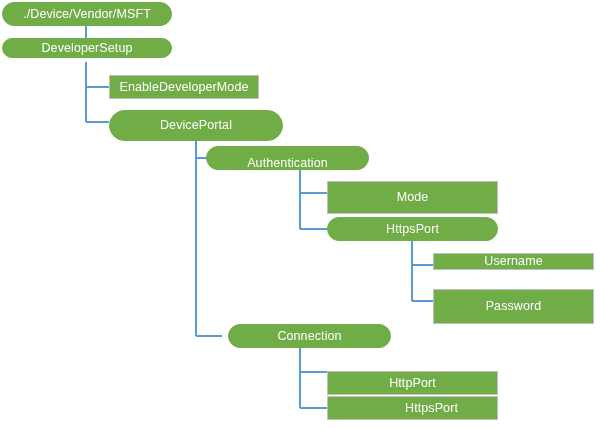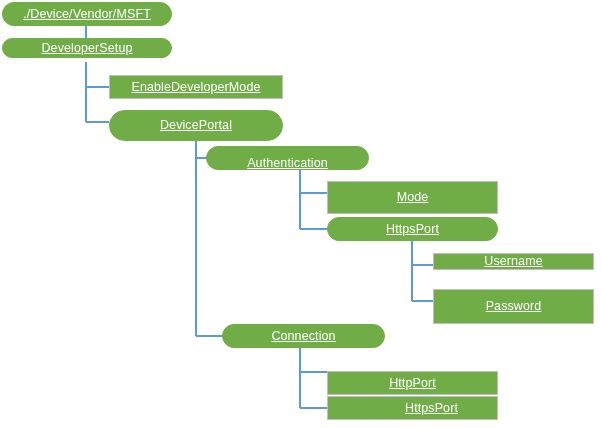--- a/index.html
+++ b/index.html
@@ -42,21 +42,20 @@
     border-radius: 999px;
     border: 1px solid #70AD47;
   }
   .node.rect {
     border-radius: 0;
     border: 1px solid #BFBFBF;
   }
   .node-label {
     display: block;
     pointer-events: none;
-    text-decoration: underline;
   }
 </style>
 </head>
 <body>
 
 <div id="diagram">
 
   <svg id="connector-layer" viewBox="0 0 601 428" width="601" height="428" xmlns="http://www.w3.org/2000/svg">
       <g>
         <line x1="86" y1="26" x2="86" y2="38" stroke="#5B9BD5" stroke-width="1.6" shape-rendering="crispEdges"></line>
@@ -103,42 +102,42 @@
       </g>
     </svg>
 
   <div id="node-layer">
       <div class="node pill" style="left: 2px; top: 2px; width: 170px; height: 24px;">
         <span class="node-label">./Device/Vendor/MSFT</span>
       </div>
       <div class="node pill" style="left: 2px; top: 38px; width: 170px; height: 20px;">
         <span class="node-label">DeveloperSetup</span>
       </div>
-      <div class="node rect" style="left: 109px; top: 75px; width: 174px; height: 24px;">
+      <div class="node rect" style="left: 109px; top: 75px; width: 150px; height: 24px;">
         <span class="node-label">EnableDeveloperMode</span>
       </div>
       <div class="node pill" style="left: 109px; top: 110px; width: 174px; height: 31px;">
         <span class="node-label">DevicePortal</span>
       </div>
       <div class="node pill" style="left: 206px; top: 146px; width: 163px; height: 24px; align-items: flex-end;">
         <span class="node-label">Authentication</span>
       </div>
       <div class="node rect" style="left: 327px; top: 181px; width: 171px; height: 33px;">
         <span class="node-label">Mode</span>
       </div>
       <div class="node pill" style="left: 327px; top: 217px; width: 171px; height: 24px;">
         <span class="node-label">HttpsPort</span>
       </div>
       <div class="node rect" style="left: 433px; top: 253px; width: 161px; height: 17px;">
         <span class="node-label">Username</span>
       </div>
       <div class="node rect" style="left: 433px; top: 289px; width: 161px; height: 35px; text-align: center;">
         <span class="node-label">Password</span>
       </div>
-      <div class="node pill" style="left: 222px; top: 324px; width: 163px; height: 24px;">
+      <div class="node pill" style="left: 228px; top: 324px; width: 163px; height: 24px;">
         <span class="node-label">Connection</span>
       </div>
       <div class="node rect" style="left: 327px; top: 360px; width: 171px; height: 24px; margin-top: 11px;">
         <span class="node-label">HttpPort</span>
       </div>
       <div class="node rect" style="left: 327px; top: 396px; width: 171px; height: 24px; padding-left: 38px;">
         <span class="node-label">HttpsPort</span>
       </div>
     </div>
 

